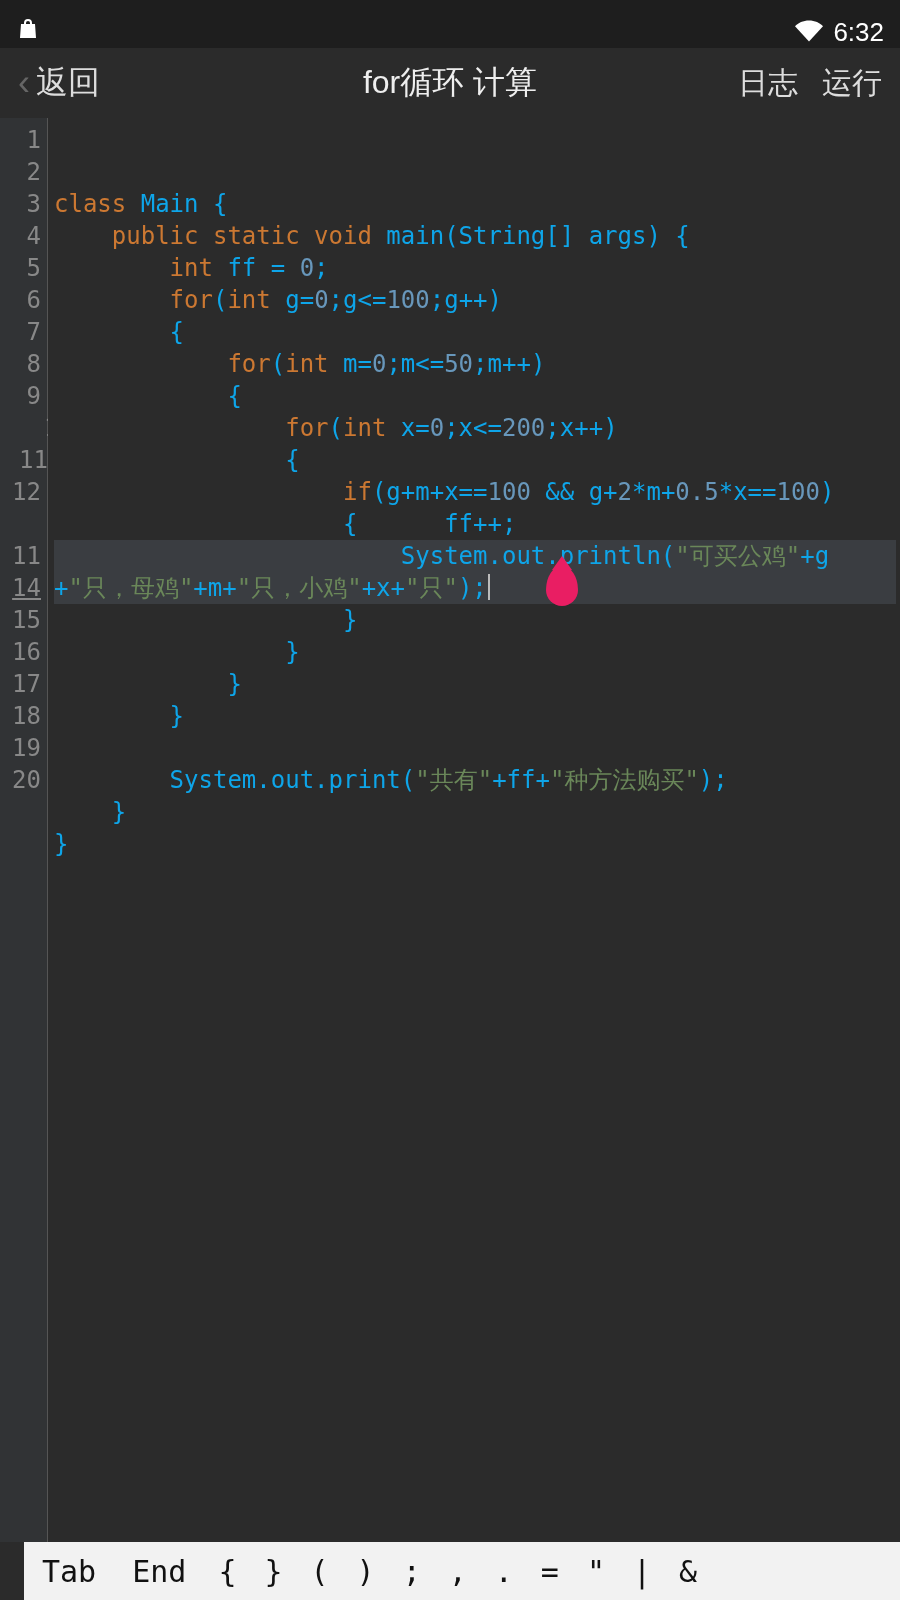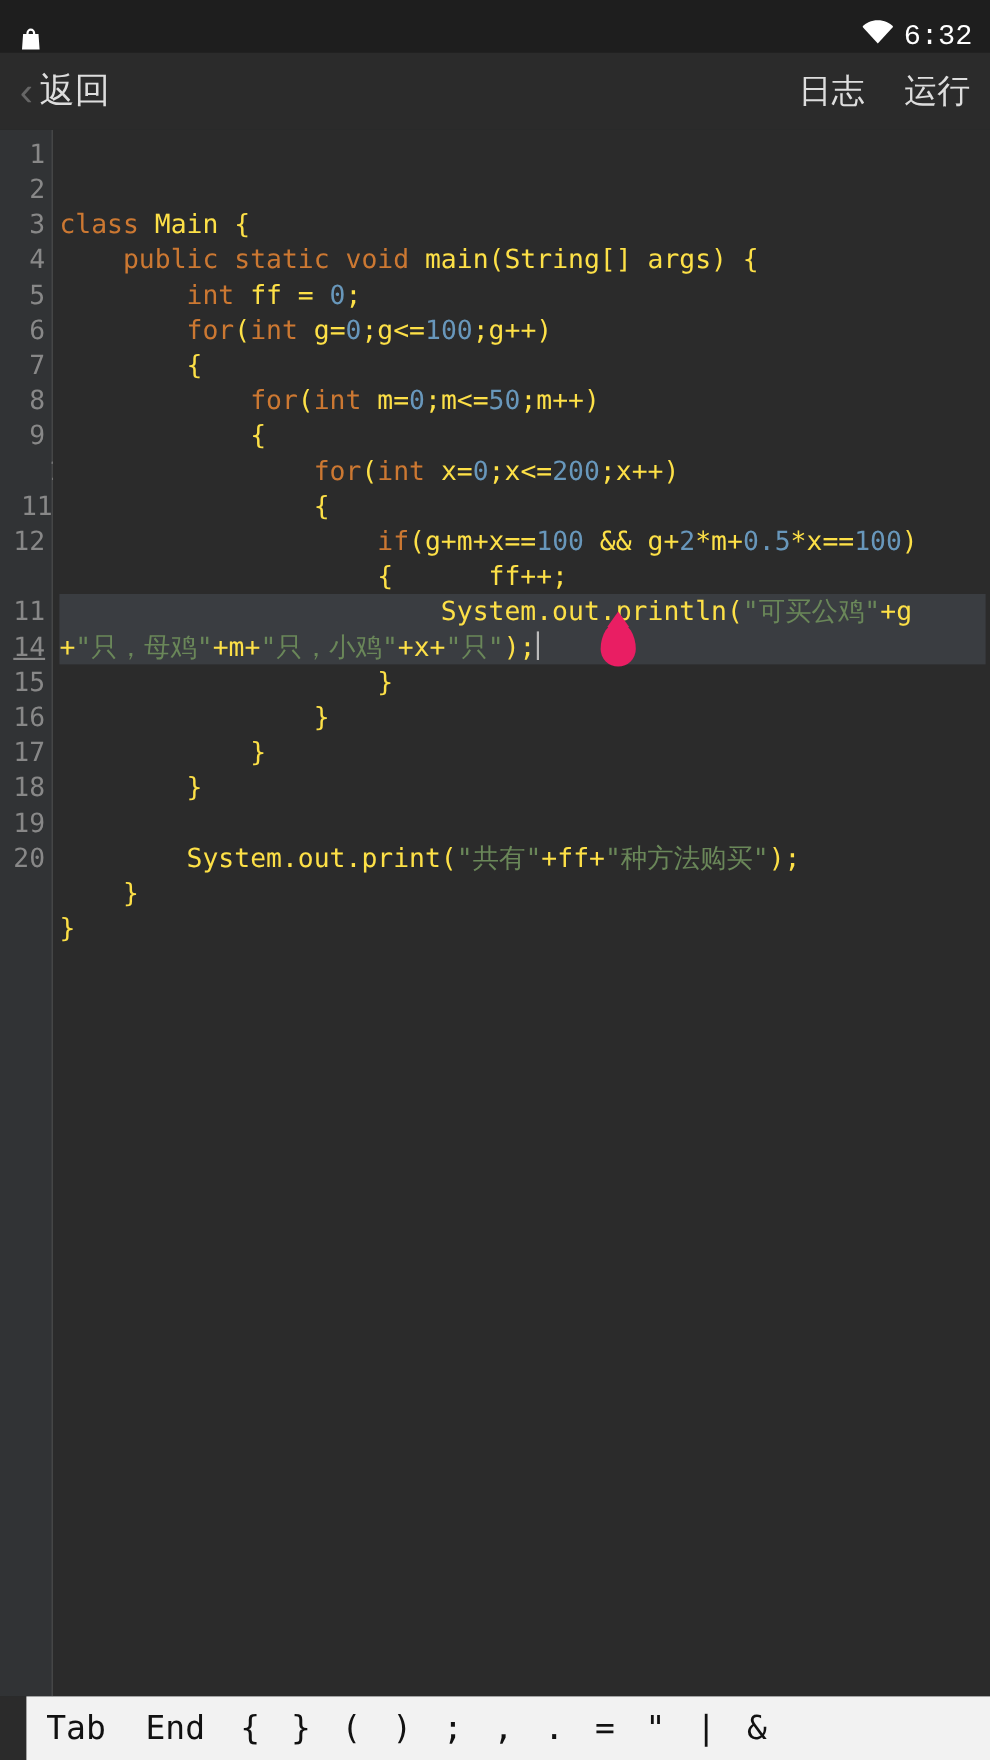--- a/index.html
+++ b/index.html
@@ -10,42 +10,41 @@
     font-family: "Helvetica Neue", Arial, sans-serif;
     color: #cccccc;
     overflow: hidden;
     display: flex;
     flex-direction: column;
   }
   .status-bar {
     height: 48px;
     background: #1e1e1e;
     display: flex;
-    align-items: flex-end;
-    padding: 0 16px;
+    align-items: flex-start;
+    padding: 17px 16px;
     color: #fff;
-    font-family: Liberation Mono, monospace;
   }
   .status-bar .bag-icon { width: 24px; height: 24px; }
   .status-bar .spacer { flex: 1; }
   .status-bar .wifi-icon { margin-right: 10px; }
   .status-bar .time { font-size: 26px; font-weight: 500; }
   .header {
     height: 70px;
     background: #2b2b2b;
     display: flex;
     align-items: center;
     padding: 0 18px;
     color: #dddddd;
   }
   .back-chevron { font-size: 36px; color: #666; margin-right: 6px; }
   .back-label { font-size: 32px; }
   .header .spacer { flex: 1; }
   .header .title { font-size: 32px; color: #eeeeee; position: absolute; left: 50%; transform: translateX(-50%); }
-  .header .btn { font-size: 30px; margin-left: 36px; }
+  .header .btn { font-size: 30px; margin-left: 24px; }
   .editor-wrap {
     flex: 1;
     background: #313335;
     display: flex;
     position: relative;
     overflow: hidden;
   }
   .gutter {
     width: 48px;
     background: #313335;
@@ -67,21 +66,21 @@
     word-break: break-all;
     color: #b0b0b0;
     position: relative;
     background: #2b2b2b;
   }
   .line { min-height: 32px; }
   .line.highlight { background: #3a3d41; }
   .kw { color: #cc7832; }       
   .num { color: #6897bb; }      
   .str { color: #6a8759; }      
-  .pn { color: #fde047; }
+  .pn { color: #0ea5e9; }
   .caret {
     display: inline-block;
     width: 2px;
     height: 26px;
     background: #bbb;
     vertical-align: text-top;
     margin-left: 1px;
   }
   .cursor-handle {
     position: absolute;
@@ -133,20 +132,21 @@
     <svg viewBox="0 0 24 24" width="28" height="28" fill="#fff">
         <path d="M12 3C7 3 2.7 5 0 8l12 13L24 8c-2.7-3-7-5-12-5z"></path>
       </svg>
   </span>
   <span class="time">6:32</span>
 </div>
 
 <div class="header">
   <span class="back-chevron">‹</span>
   <span class="back-label">返回</span>
+  <span class="title">for循环 计算</span>
   <span class="spacer"></span>
   <span class="btn">日志</span>
   <span class="btn">运行</span>
 </div>
 
 <div class="editor-wrap">
   <div class="gutter" id="gutter">
       <div style="height: 32px;">1</div>
       <div style="height: 32px;">2</div>
       <div style="height: 32px;">3</div>

